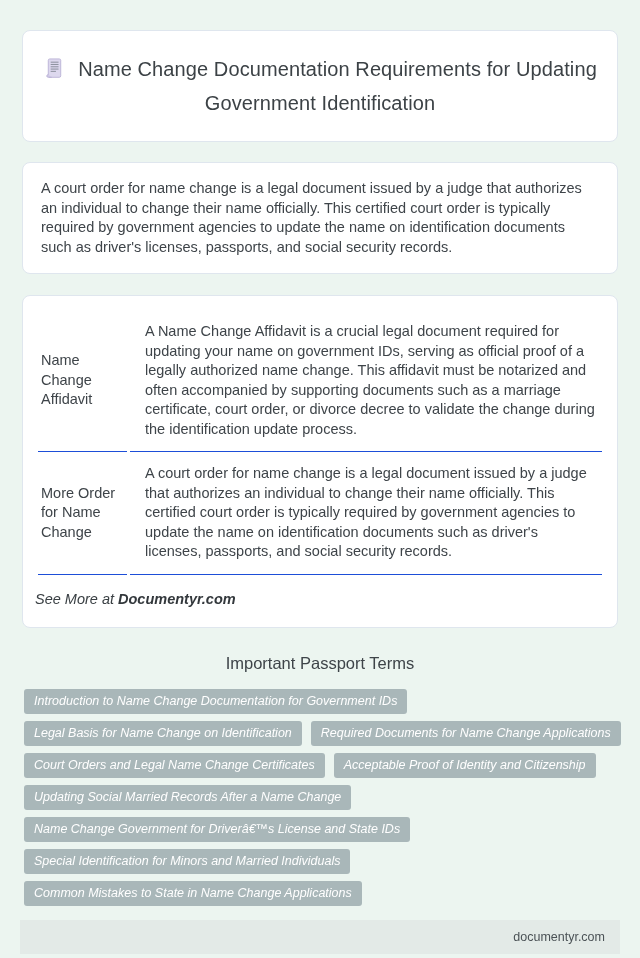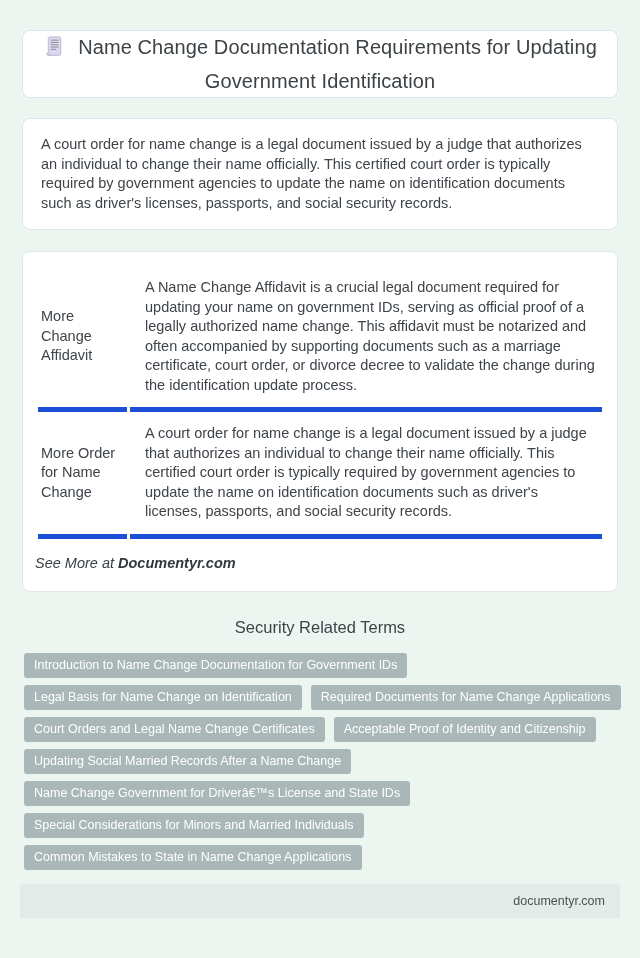--- a/index.html
+++ b/index.html
@@ -18,21 +18,21 @@
     padding: 30px 22px 0 22px;
     box-sizing: border-box;
   }
   .card {
     background: #ffffff;
     border: 1px solid #dfe6ee;
     border-radius: 8px;
     box-sizing: border-box;
   }
   .header-card {
-    padding: 1px 20px;
+    padding: 23px 20px;
     margin-bottom: 20px;
   }
   .title {
     margin: 0;
     font-size: 20px;
     line-height: 30px;
     font-weight: 500;
     text-align: center;
     color: #3c4246;
     letter-spacing: 0.1px;
@@ -54,21 +54,21 @@
   }
   .table-card {
     padding: 14px 12px 10px 12px;
   }
   table.terms {
     border-collapse: separate;
     border-spacing: 3px 0;
     width: 100%;
   }
   table.terms td {
-    border-bottom: 5px solid #1d4ed8;
+    border-bottom: 1px solid #1d4ed8;
     font-size: 14.5px;
     line-height: 19.5px;
     color: #3e4449;
     vertical-align: middle;
   }
   td.term-cell {
     width: 82px;
     padding: 12px 4px 12px 3px;
   }
   td.def-cell {
@@ -105,20 +105,21 @@
     display: inline-block;
     background: #a9b7b9;
     color: #ffffff;
     font-size: 12.5px;
     line-height: 14px;
     padding: 5px 10px 6px 10px;
     border-radius: 3px;
     text-decoration: none;
     white-space: nowrap;
     cursor: pointer;
+    font-style: italic;
   }
   .footer {
     margin: 14px 20px 0 20px;
     height: 34px;
     background: #e3eae7;
     display: flex;
     align-items: center;
     justify-content: flex-end;
     padding-right: 15px;
     box-sizing: border-box;
@@ -149,54 +150,54 @@
   </div>
 
   <div class="card intro-card">
     <p>A court order for name change is a legal document issued by a judge that authorizes an individual to change their name officially. This certified court order is typically required by government agencies to update the name on identification documents such as driver's licenses, passports, and social security records.</p>
   </div>
 
   <div class="card table-card">
     <table class="terms">
       <tbody>
         <tr>
-          <td class="term-cell">More Change Affidavit</td>
+          <td class="term-cell">Name Change Affidavit</td>
           <td class="def-cell">A Name Change Affidavit is a crucial legal document required for updating your name on government IDs, serving as official proof of a legally authorized name change. This affidavit must be notarized and often accompanied by supporting documents such as a marriage certificate, court order, or divorce decree to validate the change during the identification update process.</td>
         </tr>
         <tr>
           <td class="term-cell">More Order for Name Change</td>
           <td class="def-cell">A court order for name change is a legal document issued by a judge that authorizes an individual to change their name officially. This certified court order is typically required by government agencies to update the name on identification documents such as driver's licenses, passports, and social security records.</td>
         </tr>
       </tbody>
     </table>
     <p class="see-more"><span>See More at </span><a>Documentyr.com</a></p>
   </div>
 
-  <h2 class="related-heading">Security Related Terms</h2>
+  <h2 class="related-heading">Important Passport Terms</h2>
 
   <div>
     <div class="tag-row">
       <a class="tag">Introduction to Name Change Documentation for Government IDs</a>
     </div>
     <div class="tag-row">
       <a class="tag">Legal Basis for Name Change on Identification</a>
       <a class="tag">Required Documents for Name Change Applications</a>
     </div>
     <div class="tag-row">
       <a class="tag">Court Orders and Legal Name Change Certificates</a>
       <a class="tag">Acceptable Proof of Identity and Citizenship</a>
     </div>
     <div class="tag-row">
       <a class="tag">Updating Social Married Records After a Name Change</a>
     </div>
     <div class="tag-row">
       <a class="tag">Name Change Government for Driverâ€™s License and State IDs</a>
     </div>
     <div class="tag-row">
-      <a class="tag">Special Considerations for Minors and Married Individuals</a>
+      <a class="tag">Special Identification for Minors and Married Individuals</a>
     </div>
     <div class="tag-row">
       <a class="tag">Common Mistakes to State in Name Change Applications</a>
     </div>
   </div>
 
 </div>
 
 <div class="footer">
   <span>documentyr.com</span>

